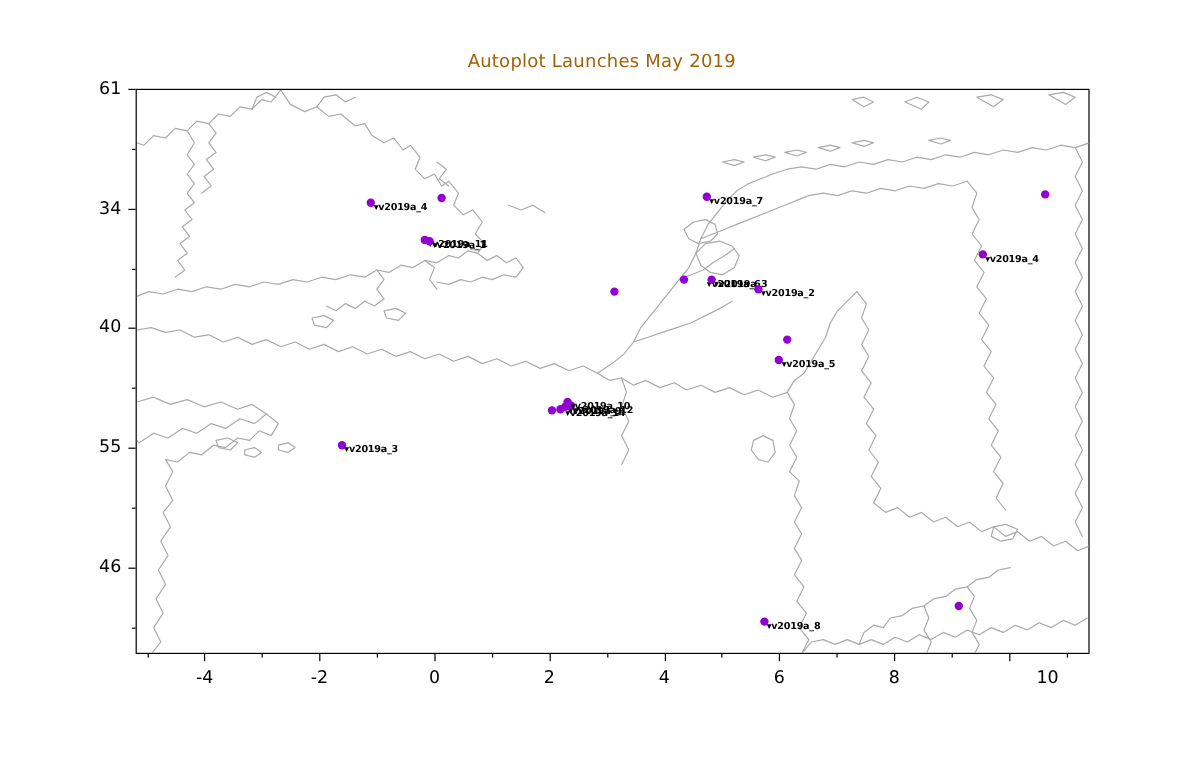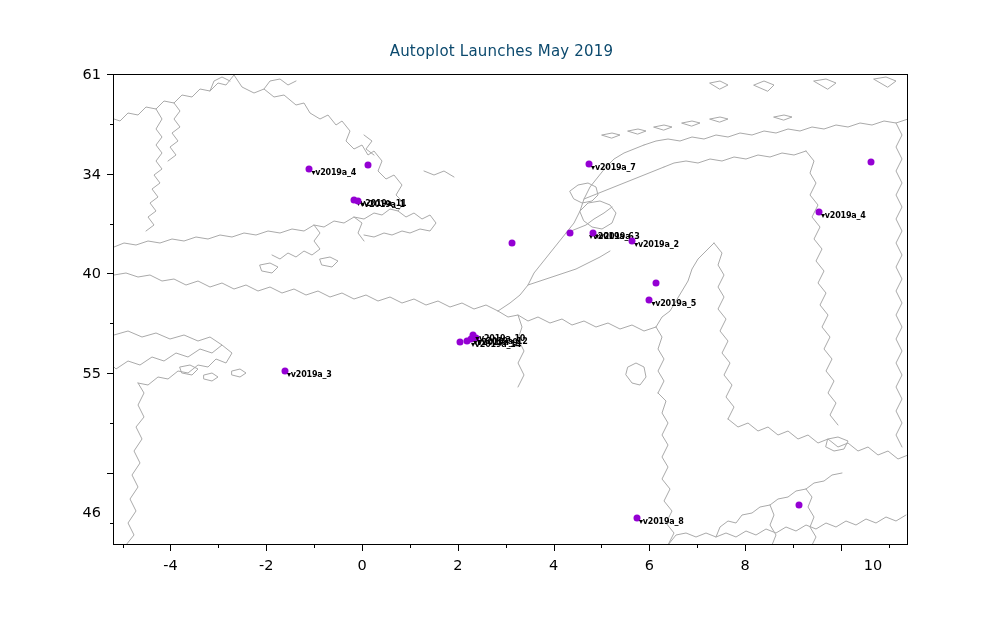--- a/index.html
+++ b/index.html
@@ -15,21 +15,21 @@
     font-family: "DejaVu Sans", sans-serif;
     overflow: hidden;
   }
   #chart-title {
     position: absolute;
     left: 0;
     top: 42px;
     width: 1003px;
     text-align: center;
     font-size: 15px;
-    color: #0c4a6e;
+    color: #a16207;
     letter-spacing: 0.2px;
   }
   
   #plot-frame {
     position: absolute;
     left: 113px;
     top: 74px;
     width: 795px;
     height: 471px;
     border: 1.4px solid #000000;
@@ -241,21 +241,21 @@
       <div class="tick-x" style="left: 122.578px; top: 545px; height: 3px;"></div>
       <div class="tick-x" style="left: 218.361px; top: 545px; height: 3px;"></div>
       <div class="tick-x" style="left: 314.145px; top: 545px; height: 3px;"></div>
       <div class="tick-x" style="left: 409.928px; top: 545px; height: 3px;"></div>
       <div class="tick-x" style="left: 505.711px; top: 545px; height: 3px;"></div>
       <div class="tick-x" style="left: 601.494px; top: 545px; height: 3px;"></div>
       <div class="tick-x" style="left: 697.277px; top: 545px; height: 3px;"></div>
       <div class="tick-x" style="left: 793.06px; top: 545px; height: 3px;"></div>
       <div class="tick-x" style="left: 888.843px; top: 545px; height: 3px;"></div>
       <div class="tick-y" style="left: 107px; top: 472.73px; width: 6px;"></div>
-      <div class="ticklabel-y" style="left: 71px; width: 30px; top: 472.73px; margin-top: 39px;">46</div>
+      <div class="ticklabel-y" style="left: 71px; width: 30px; top: 472.73px;">46</div>
       <div class="tick-y" style="left: 107px; top: 373.048px; width: 6px;"></div>
       <div class="ticklabel-y" style="left: 71px; width: 30px; top: 373.048px;">55</div>
       <div class="tick-y" style="left: 107px; top: 273.365px; width: 6px;"></div>
       <div class="ticklabel-y" style="left: 71px; width: 30px; top: 273.365px;">40</div>
       <div class="tick-y" style="left: 107px; top: 173.683px; width: 6px;"></div>
       <div class="ticklabel-y" style="left: 71px; width: 30px; top: 173.683px;">34</div>
       <div class="tick-y" style="left: 107px; top: 74px; width: 6px;"></div>
       <div class="ticklabel-y" style="left: 71px; width: 30px; top: 74px;">61</div>
       <div class="tick-y" style="left: 110px; top: 522.571px; width: 3px;"></div>
       <div class="tick-y" style="left: 110px; top: 422.889px; width: 3px;"></div>

